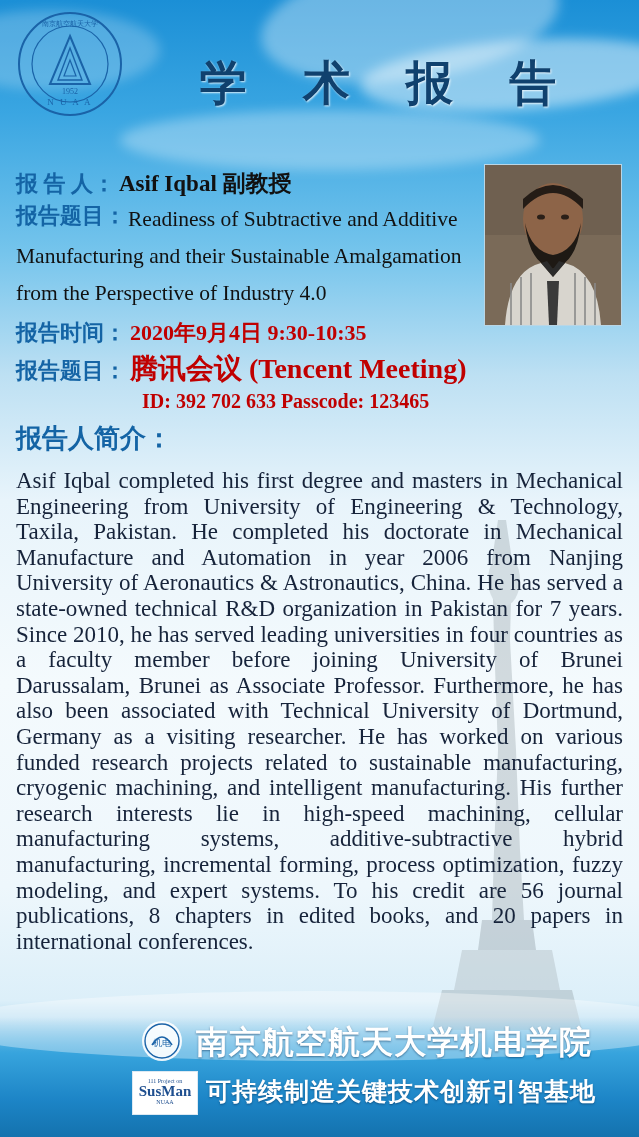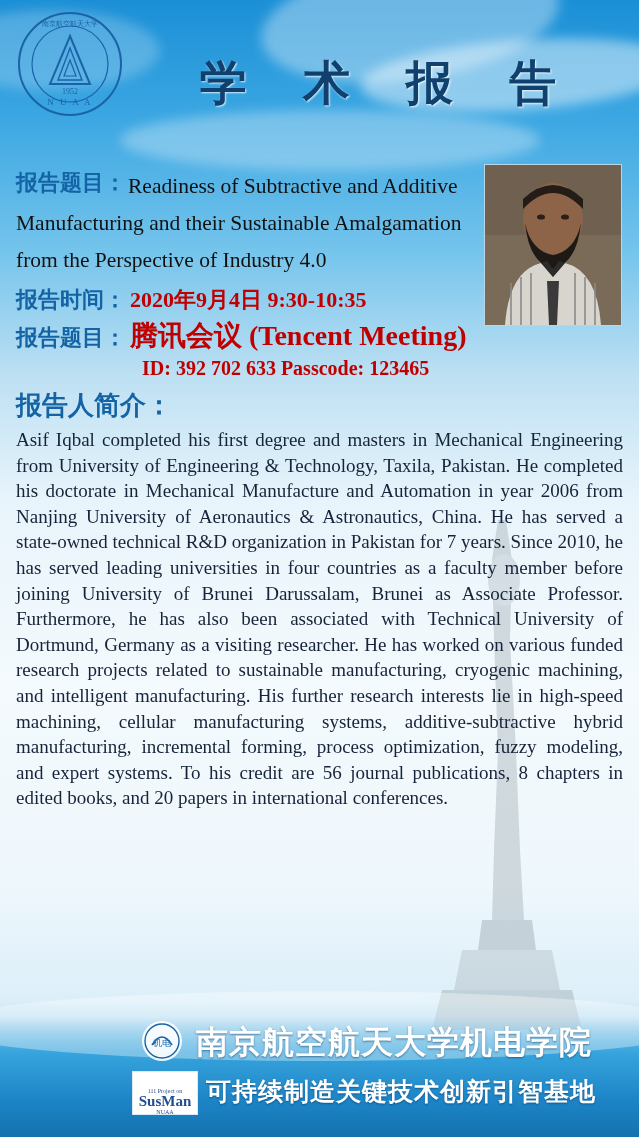--- a/index.html
+++ b/index.html
@@ -137,24 +137,24 @@
     font-weight: bold;
     margin-left: 126px;
   }
   .bio-label {
     color: #1464a5;
     font-size: 26px;
     font-weight: bold;
     margin-top: 8px;
   }
   .bio-text {
-    margin-top: 4px;
+    margin-top: 12px;
     width: 607px;
     color: #16233a;
-    font-size: 19px;
+    font-size: 23px;
     line-height: 25.6px;
     text-align: justify;
     text-justify: inter-word;
   }
 
   
   .portrait {
     position: absolute;
     left: 484px;
     top: 164px;
@@ -194,21 +194,21 @@
   .footer-logo2 {
     position: absolute;
     left: 132px;
     top: 58px;
     width: 66px;
     height: 44px;
     background: #ffffff;
     border: 1px solid #dce9f3;
     text-align: center;
     line-height: 1;
-    padding-top: 16px;
+    padding-top: 6px;
     box-sizing: border-box;
   }
   .fl2-a { font-size: 6px; color: #1f4f8f; }
   .fl2-b { font-size: 15px; font-weight: bold; color: #1f4f8f; }
   .fl2-c { font-size: 6px; color: #1f4f8f; }
   .footer-line2 {
     position: absolute;
     left: 206px;
     top: 62px;
     font-size: 25px;
@@ -273,20 +273,24 @@
         <line x1="90" y1="108" x2="90" y2="160"></line>
         <line x1="100" y1="112" x2="100" y2="160"></line>
         <line x1="110" y1="118" x2="110" y2="160"></line>
       </g>
       <path d="M62 116 L74 116 L72 160 L64 160 Z" fill="#3a3a3a"></path>
     </svg>
   </div>
 
   <div class="content">
 
+    <div class="row">
+      <span class="label">报 告 人：</span>
+      <span class="speaker-name">Asif Iqbal 副教授</span>
+    </div>
 
     <div class="topic-block">
       <span class="topic-label">报告题目：</span>
       <span class="topic-text">Readiness of Subtractive and Additive Manufacturing and their Sustainable Amalgamation from the Perspective of Industry 4.0</span>
     </div>
 
     <div style="clear:both; height: 6px;"></div>
 
     <div class="row">
       <span class="label">报告时间：</span>

